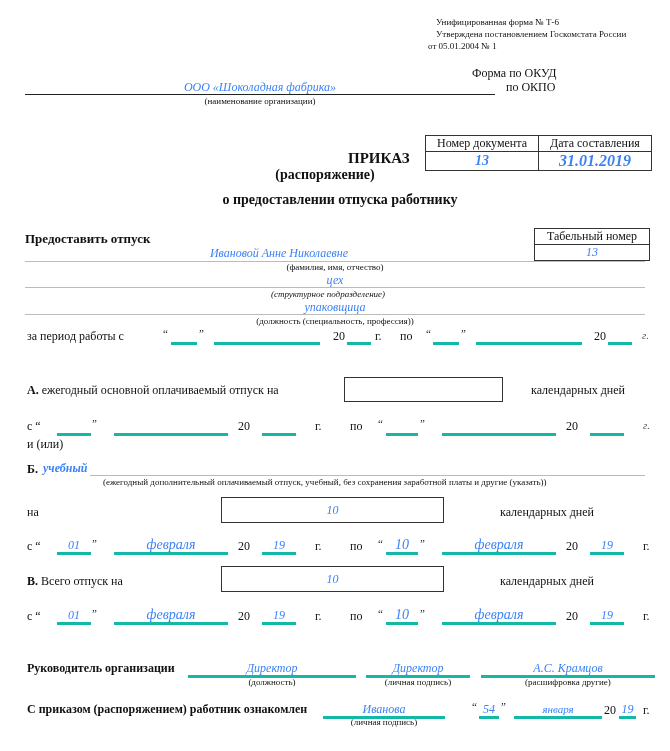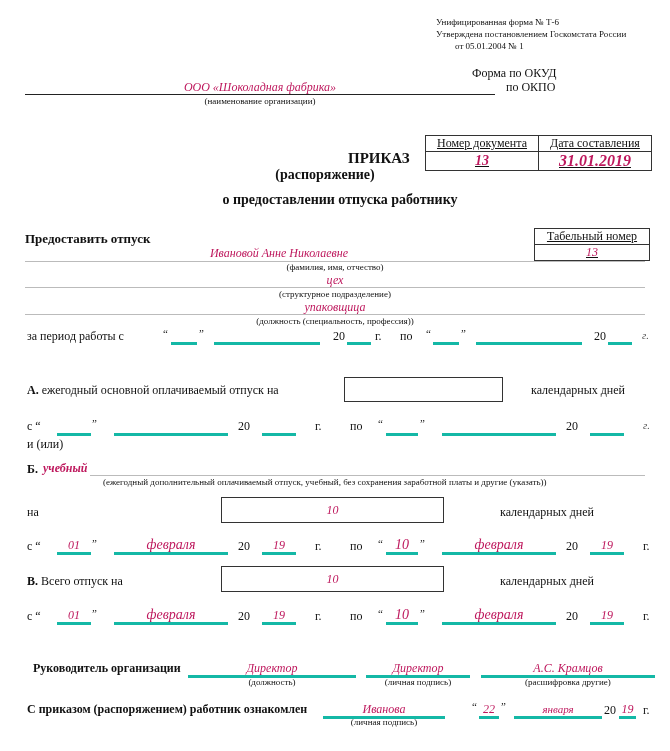--- a/index.html
+++ b/index.html
@@ -1,36 +1,36 @@
 <!DOCTYPE html>
 <html><head>
 <meta charset="utf-8">
 <style>
   html, body { margin: 0; padding: 0; background: #ffffff; }
   body { width: 670px; height: 751px; position: relative; overflow: hidden;
          font-family: "Liberation Serif", "DejaVu Serif", serif; color: #111; }
   .abs { position: absolute; white-space: nowrap; }
-  .hw { font-style: italic; color: #be185d; }
+  .hw { font-style: italic; color: #3b82f6; }
   .small { font-size: 9px; }
   .norm { font-size: 11px; }
   .bold { font-weight: bold; }
   .line { position: absolute; height: 0; border-top: 1px solid #222; }
   .hline { position: absolute; height: 0; border-top: 1px solid #bbb; }
   .center { text-align: center; }
   .box { position: absolute; border: 1px solid #333; box-sizing: border-box; }
-  table.tb { position: absolute; border-collapse: collapse; text-decoration: underline; }
+  table.tb { position: absolute; border-collapse: collapse; }
   table.tb td { border: 1px solid #333; padding: 0 4px; text-align: center; }
   .ul { position: absolute; border-bottom: 3px solid #14b8a6; text-align: center; height: 14px; line-height: 14px; }
 </style>
 </head>
 <body>
 
 <div class="abs small" style="left:436px;top:17px;">Унифицированная форма № Т-6</div>
 <div class="abs small" style="left:436px;top:29px;">Утверждена постановлением Госкомстата России</div>
-<div class="abs small" style="left:455px;top:41px;">от 05.01.2004 № 1</div>
+<div class="abs small" style="left:428px;top:41px;">от 05.01.2004 № 1</div>
 <div class="abs norm" style="left:472px;top:66px;font-size:12px;">Форма по ОКУД</div>
 <div class="abs norm" style="left:506px;top:80px;font-size:12px;">по ОКПО</div>
 
 <div class="abs hw center" style="left:25px;width:470px;top:80px;font-size:12px;">ООО «Шоколадная фабрика»</div>
 <div class="line" style="left:25px;width:470px;top:94px;"></div>
 <div class="abs small center" style="left:25px;width:470px;top:96px;">(наименование организации)</div>
 
 <table class="tb" style="left:425px;top:135px;font-size:12px;">
   <tbody>
       <tr style="height:16px;">
@@ -57,21 +57,21 @@
   <tr style="height:16px;">
         <td class="hw">13</td>
       </tr>
 </tbody>
   </table>
 <div class="abs hw center" style="left:25px;width:508px;top:246px;font-size:12px;">Ивановой Анне Николаевне</div>
 <div class="hline" style="left:25px;width:620px;top:261px;"></div>
 <div class="abs small center" style="left:25px;width:620px;top:262px;">(фамилия, имя, отчество)</div>
 <div class="abs hw center" style="left:25px;width:620px;top:273px;font-size:12px;">цех</div>
 <div class="hline" style="left:25px;width:620px;top:287px;"></div>
-<div class="abs small center" style="left:25px;width:620px;top:289px;">(структурное подразделение)</div>
+<div class="abs small center" style="left:18px;width:620px;top:289px;font-style:italic;">(структурное подразделение)</div>
 <div class="abs hw center" style="left:25px;width:620px;top:300px;font-size:12px;">упаковщица</div>
 <div class="hline" style="left:25px;width:620px;top:314px;"></div>
 <div class="abs small center" style="left:25px;width:620px;top:316px;">(должность (специальность, профессия))</div>
 
 <div class="abs norm" style="left:27px;top:329px;font-size:12px;">за период работы с</div>
 <div class="abs norm" style="left:163px;top:327px;">“</div>
 <div class="ul" style="left:171px;width:26px;top:328px;"></div>
 <div class="abs norm" style="left:199px;top:327px;">”</div>
 <div class="ul" style="left:214px;width:106px;top:328px;"></div>
 <div class="abs norm" style="left:333px;top:329px;font-size:12px;">20</div>
@@ -157,30 +157,30 @@
 <div class="abs norm" style="left:315px;top:609px;font-size:12px;">г.</div>
 <div class="abs norm" style="left:350px;top:609px;font-size:12px;">по</div>
 <div class="abs norm" style="left:378px;top:607px;">“</div>
 <div class="ul hw" style="left:386px;width:32px;top:608px;font-size:14px;">10</div>
 <div class="abs norm" style="left:420px;top:607px;">”</div>
 <div class="ul hw" style="left:442px;width:114px;top:608px;font-size:14px;">февраля</div>
 <div class="abs norm" style="left:566px;top:609px;font-size:12px;">20</div>
 <div class="ul hw" style="left:590px;width:34px;top:608px;font-size:12px;">19</div>
 <div class="abs norm" style="left:643px;top:609px;font-size:12px;">г.</div>
 
-<div class="abs bold" style="left:33px;top:661px;font-size:12px;">Руководитель организации</div>
+<div class="abs bold" style="left:27px;top:661px;font-size:12px;">Руководитель организации</div>
 <div class="ul hw" style="left:188px;width:168px;top:661px;font-size:12px;">Директор</div>
 <div class="abs small center" style="left:188px;width:168px;top:677px;">(должность)</div>
 <div class="ul hw" style="left:366px;width:104px;top:661px;font-size:12px;">Директор</div>
 <div class="abs small center" style="left:366px;width:104px;top:677px;">(личная подпись)</div>
 <div class="ul hw" style="left:481px;width:174px;top:661px;font-size:12px;">А.С. Крамцов</div>
 <div class="abs small center" style="left:481px;width:174px;top:677px;">(расшифровка другие)</div>
 
 <div class="abs bold" style="left:27px;top:702px;font-size:12px;">С приказом (распоряжением) работник ознакомлен</div>
 <div class="ul hw" style="left:323px;width:122px;top:702px;font-size:12px;">Иванова</div>
 <div class="abs small center" style="left:323px;width:122px;top:717px;">(личная подпись)</div>
 <div class="abs norm" style="left:472px;top:700px;">“</div>
-<div class="ul hw" style="left:479px;width:20px;top:702px;font-size:12px;">22</div>
+<div class="ul hw" style="left:479px;width:20px;top:702px;font-size:12px;">54</div>
 <div class="abs norm" style="left:501px;top:700px;">”</div>
 <div class="ul hw" style="left:514px;width:88px;top:702px;font-size:11px;">января</div>
 <div class="abs norm" style="left:604px;top:703px;font-size:12px;">20</div>
 <div class="ul hw" style="left:619px;width:17px;top:702px;font-size:12px;">19</div>
 <div class="abs norm" style="left:643px;top:703px;font-size:12px;">г.</div>
 
 </body></html>

